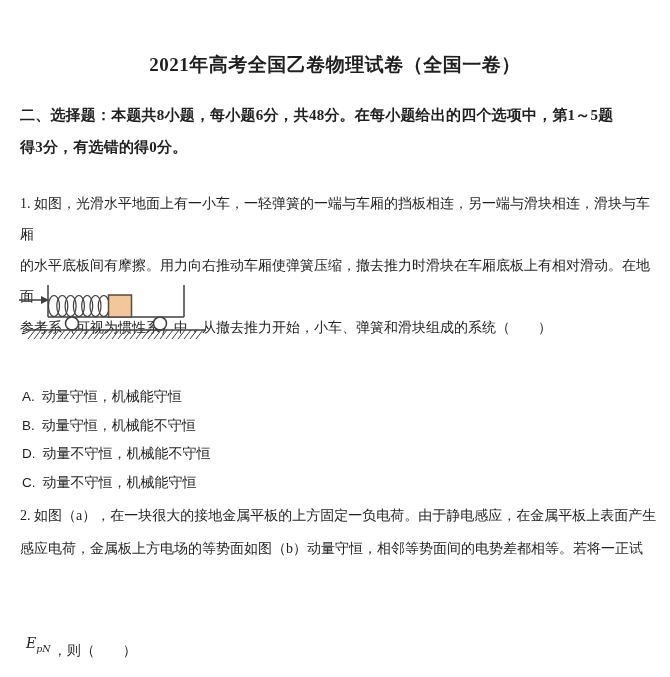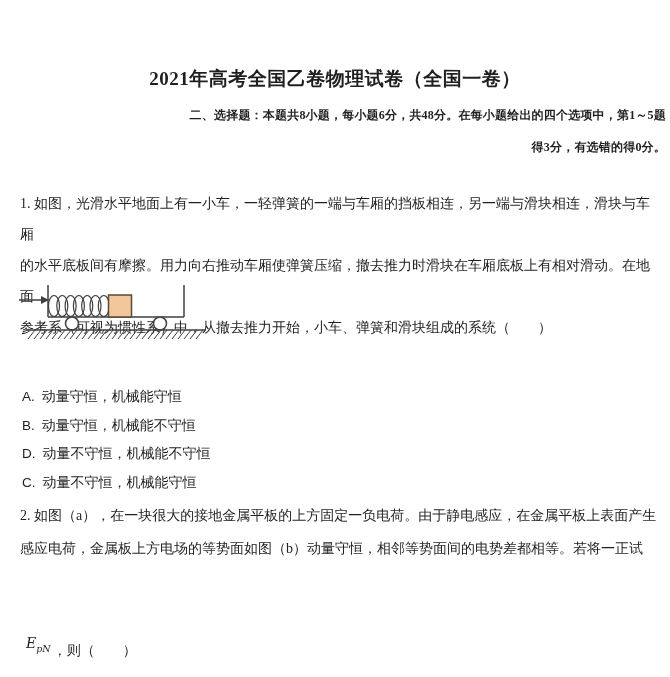--- a/index.html
+++ b/index.html
@@ -1,23 +1,23 @@
 <!DOCTYPE html>
 <html><head>
 <meta charset="utf-8">
 <style>
   html,body{margin:0;padding:0;background:#ffffff;}
   body{font-family:"Liberation Serif", serif; color:#1f1f1f;}
   .page{position:relative;width:670px;height:677px;background:#ffffff;overflow:hidden;}
 
-  .title{position:absolute;top:50px;left:0;right:0;margin:16px;text-align:center;
+  .title{position:absolute;top:50px;left:0;right:0;margin:2px;text-align:center;
          font-size:19px;font-weight:700;letter-spacing:0.5px;}
 
   .instructions{position:absolute;top:99px;left:20px;right:4px;
-                font-size:12px;font-weight:700;line-height:32px;letter-spacing:0.2px;text-align:right;}
+                font-size:15px;font-weight:700;line-height:32px;letter-spacing:0.2px;}
 
   .q1{position:absolute;top:188px;left:20px;right:10px;font-size:14px;line-height:31px;}
 
   .fig{position:absolute;top:283px;left:14px;}
 
   .options{position:absolute;top:383px;left:22px;font-size:14px;line-height:28.5px;}
   .opt-label{font-family:"Liberation Sans", sans-serif;font-size:13.5px;margin-right:7px;}
 
   .q2{position:absolute;top:499px;left:20px;right:10px;font-size:14px;line-height:33px;}
   .q2l3{position:absolute;top:591px;left:20px;right:10px;font-size:14px;}

